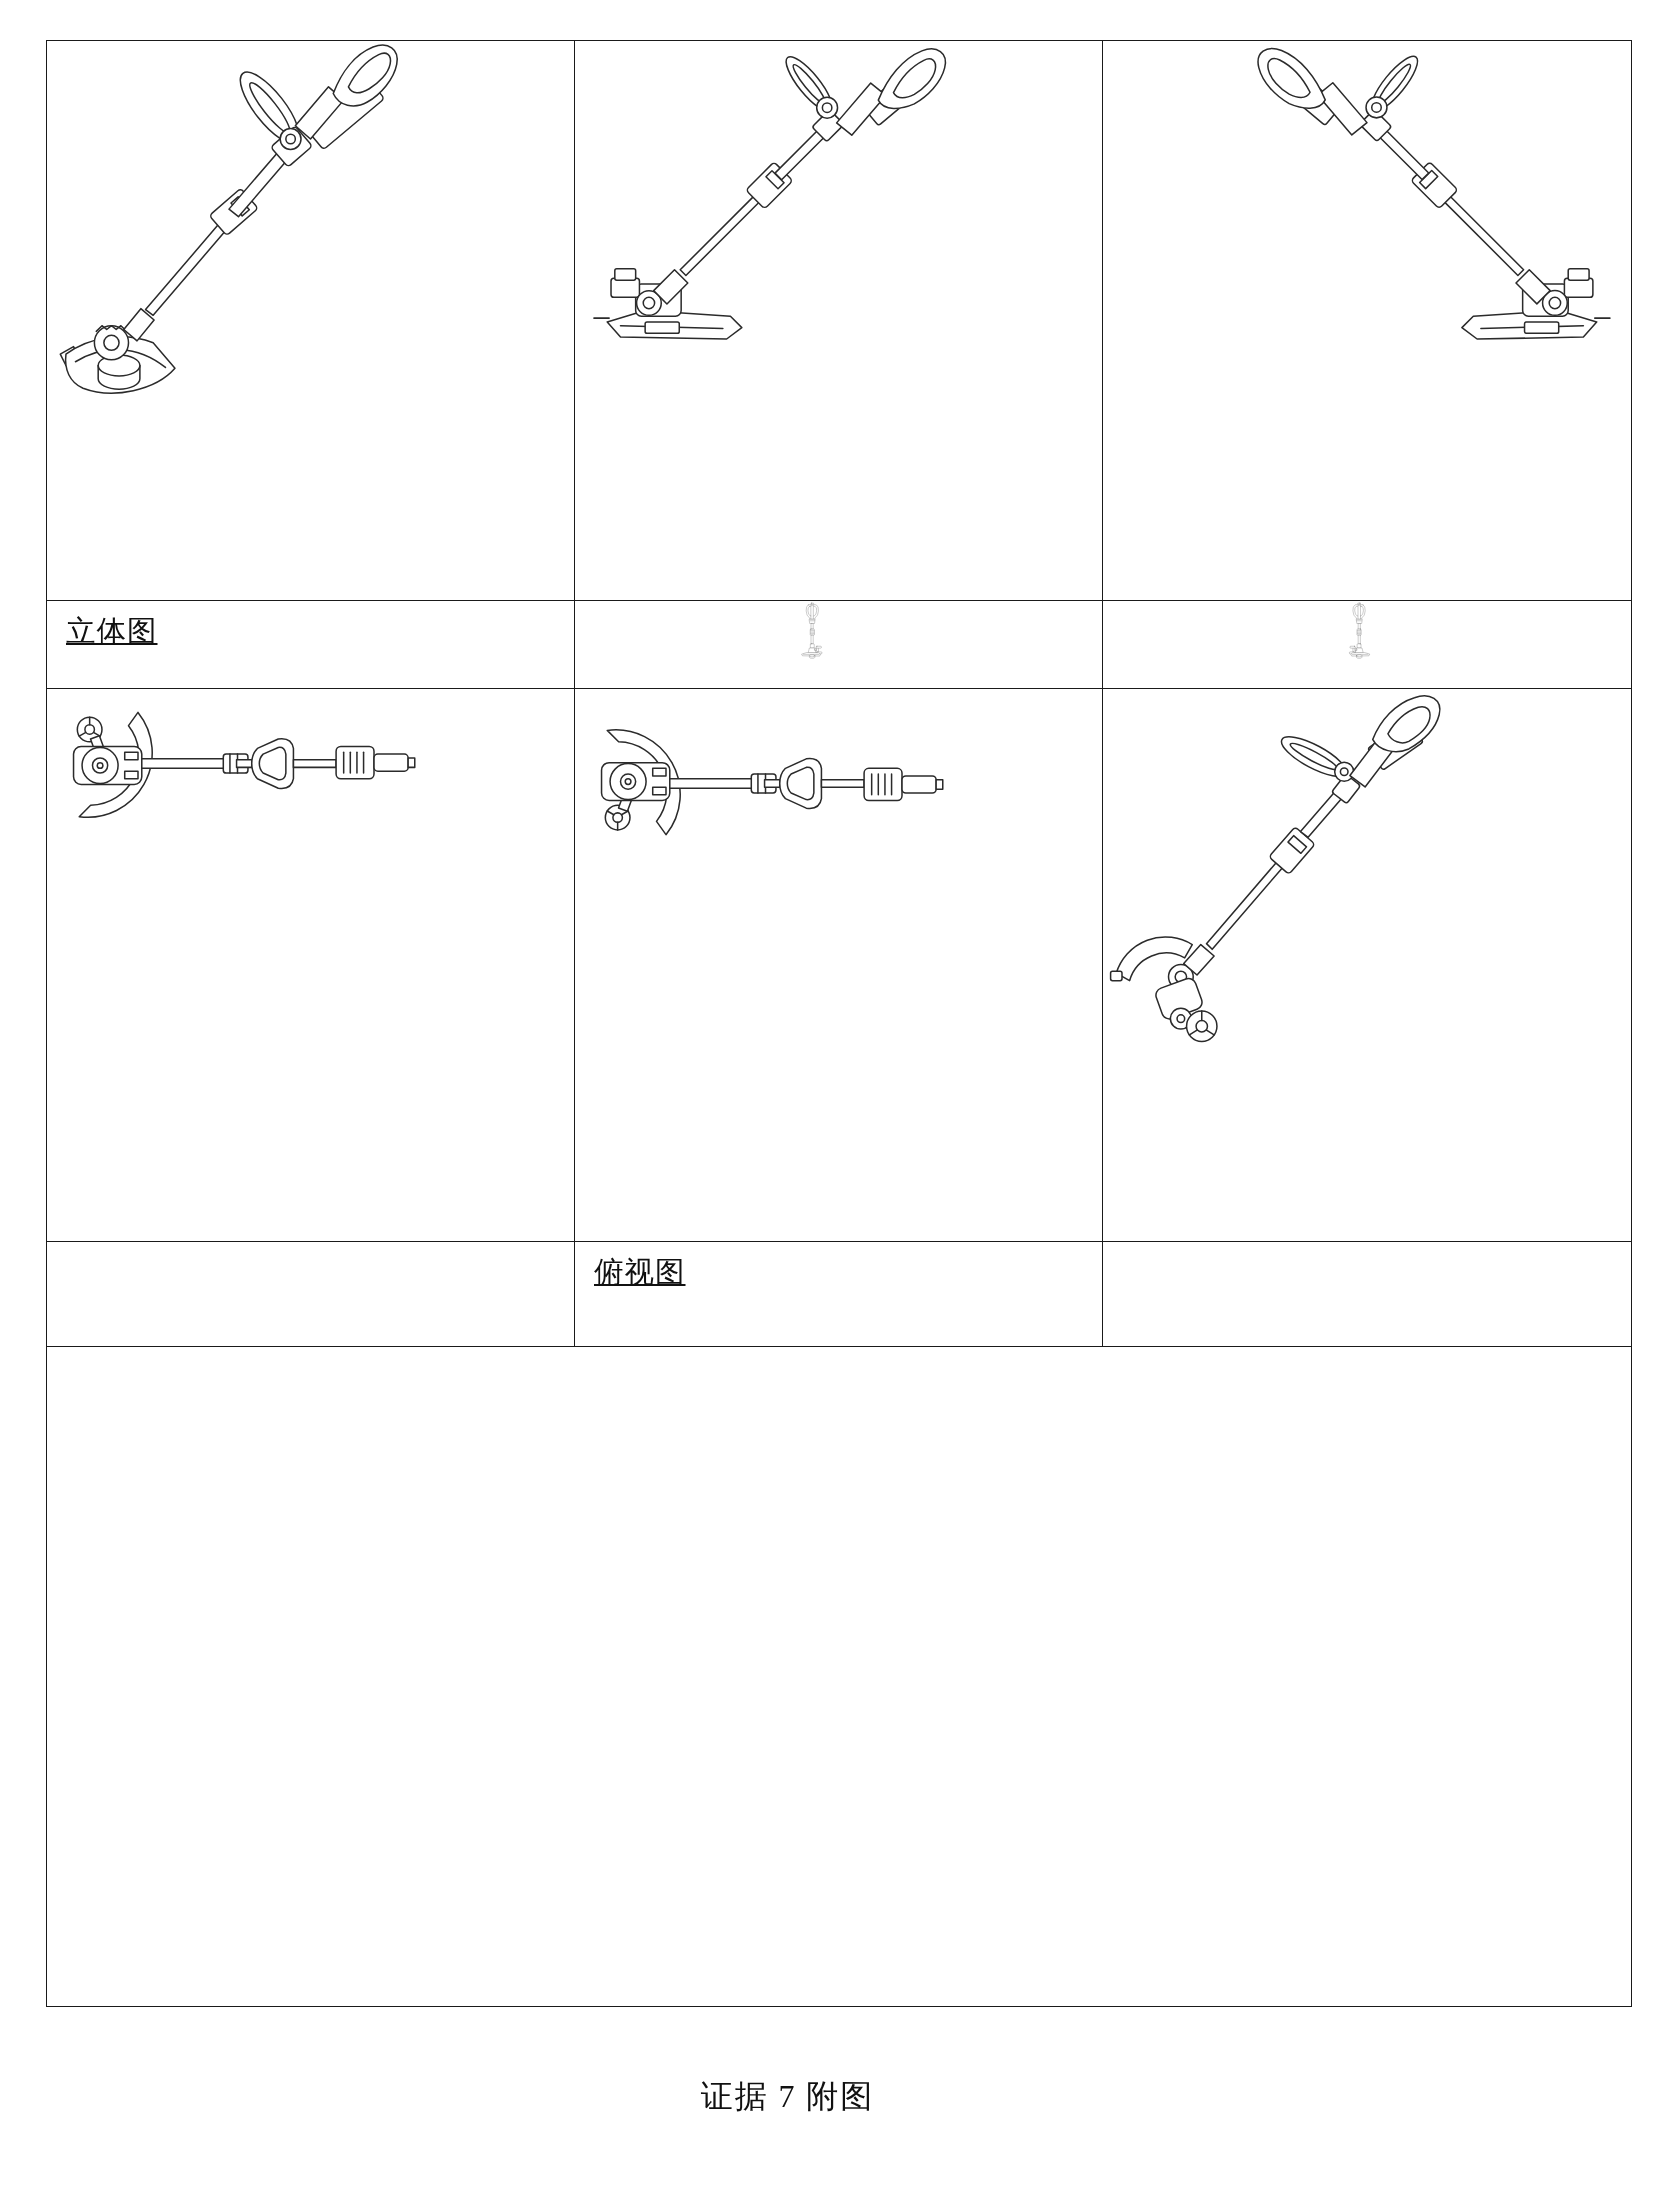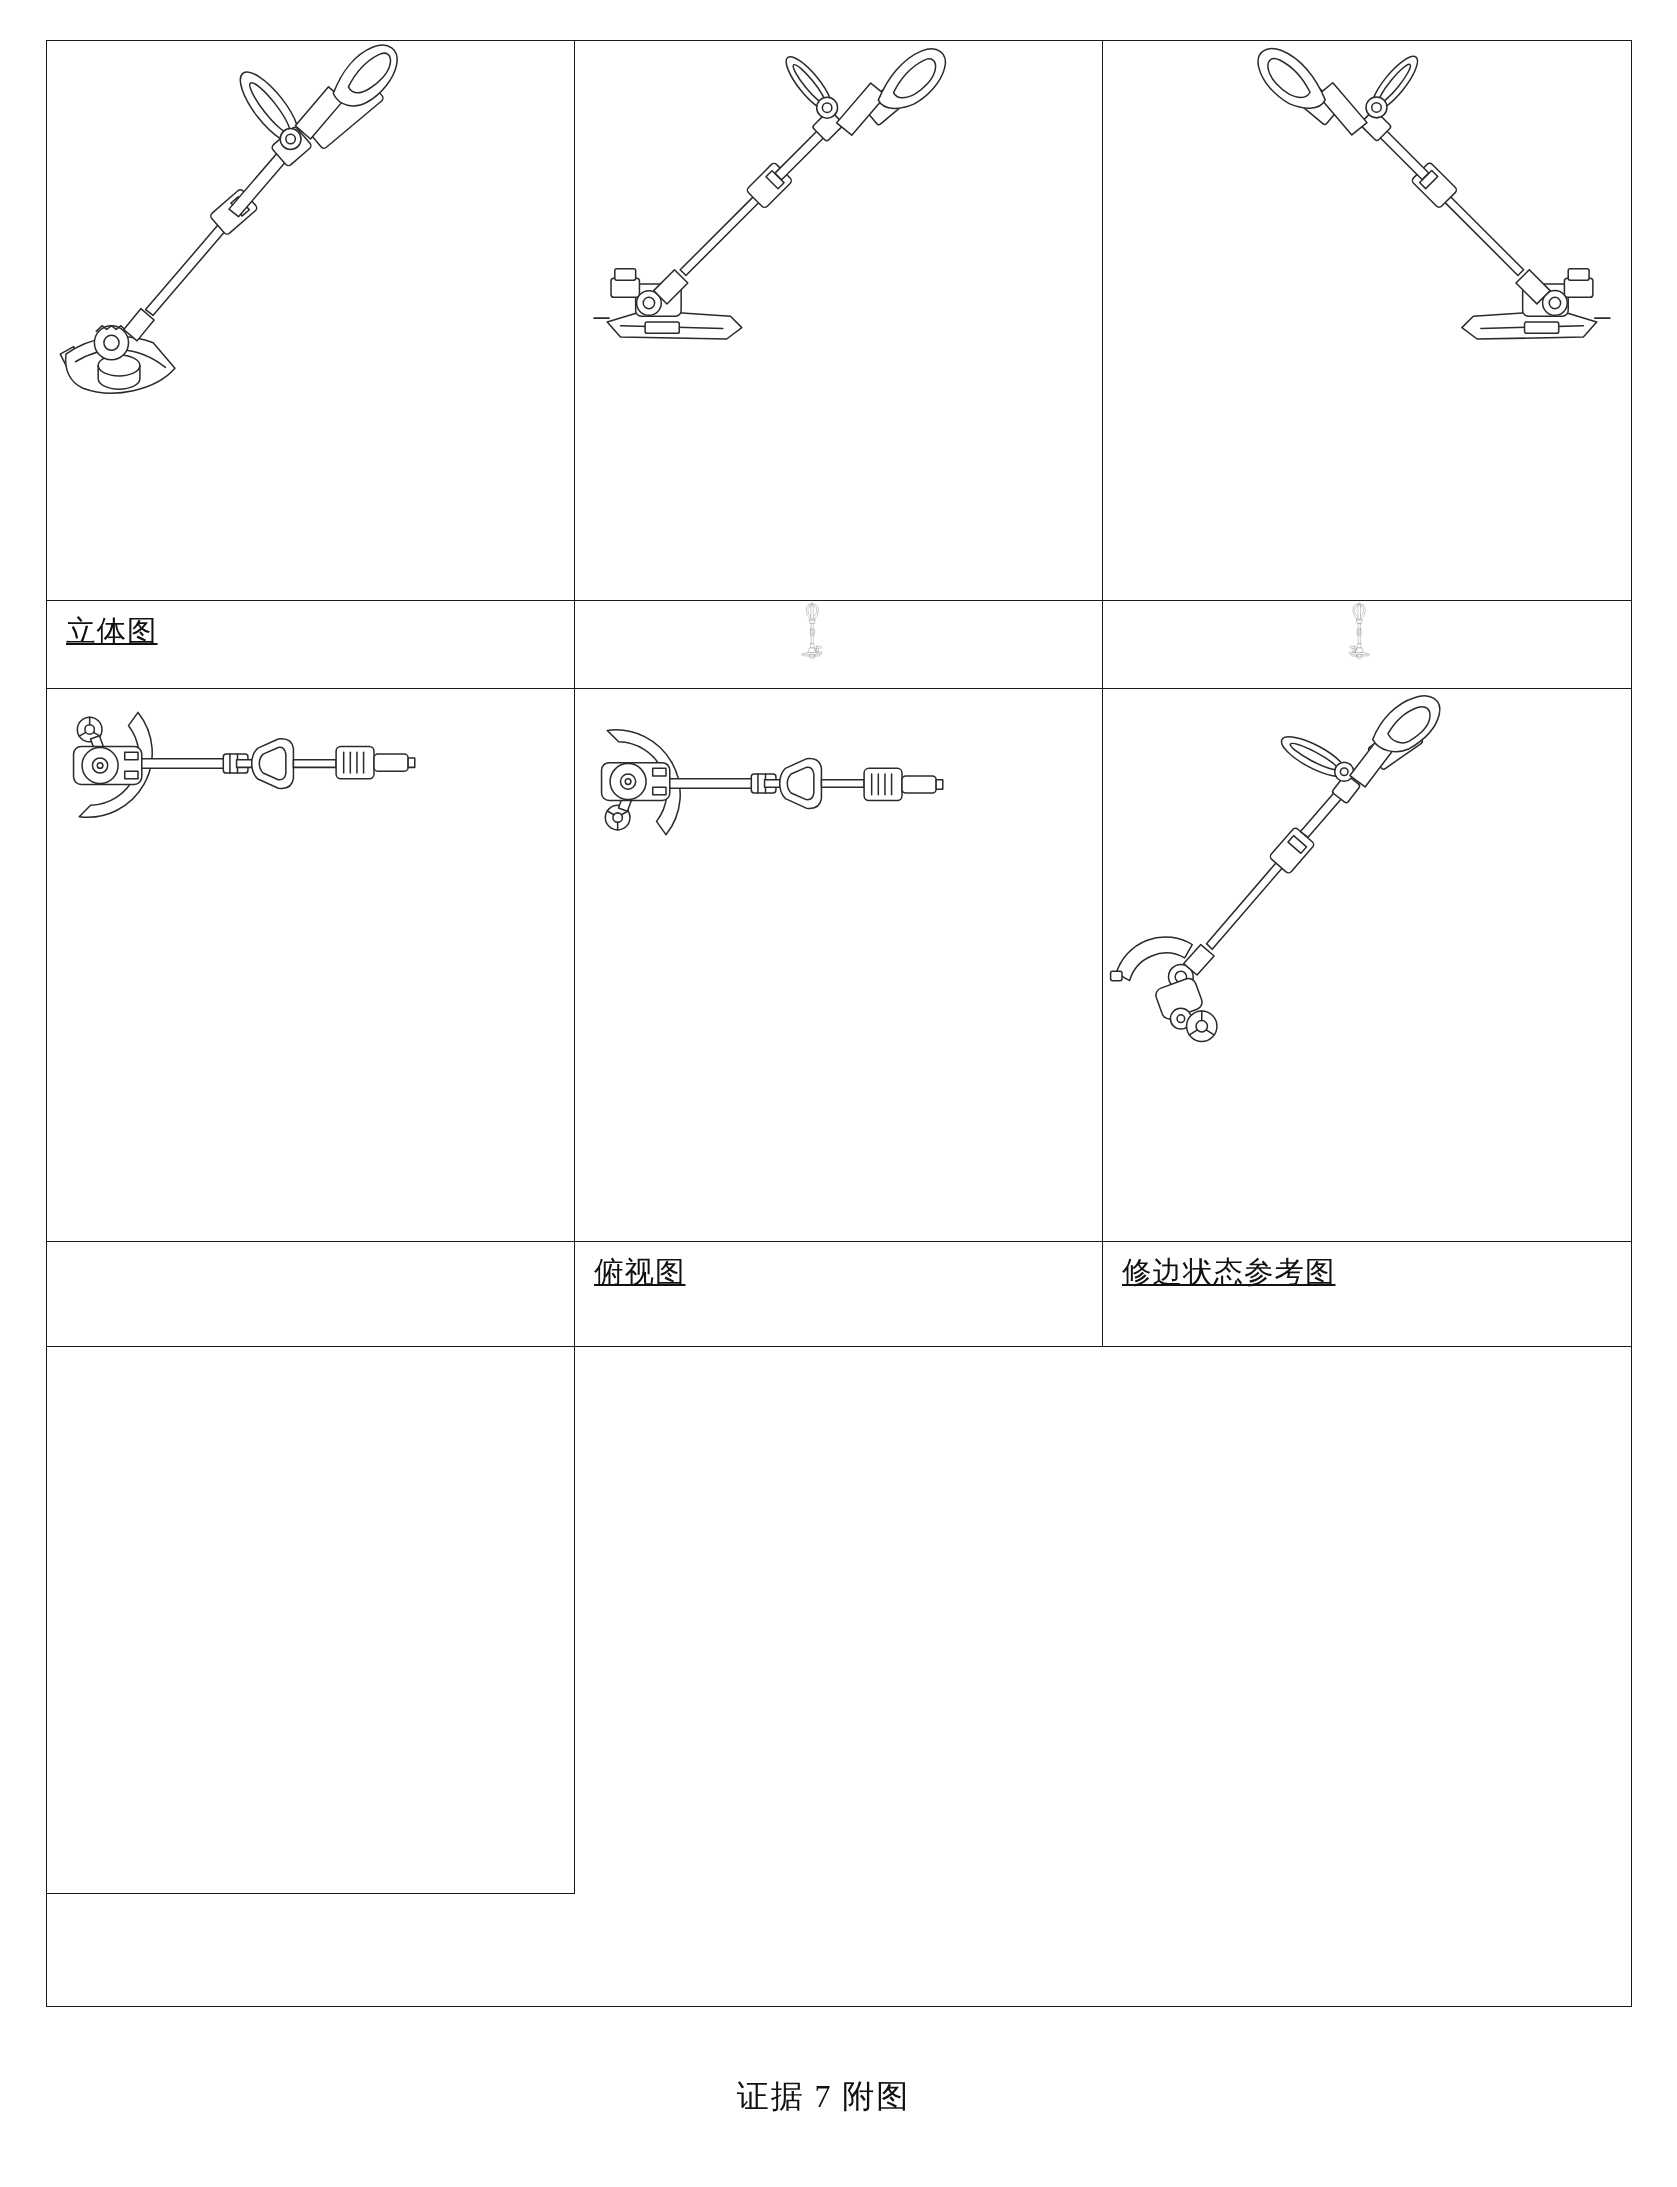--- a/index.html
+++ b/index.html
@@ -10,21 +10,21 @@
     display:grid;
     grid-template-columns:1fr 1fr 1fr;
     grid-template-rows:560px 88px 553px 105px 547px 103px;
     background:#fff;
   }
   .cell{box-sizing:border-box;border-right:1.9px solid #1a1a1a;border-bottom:1.9px solid #1a1a1a;overflow:hidden;position:relative;text-decoration:underline;}
   .cell:nth-child(3n){border-right:none;}
   .cell:nth-child(n+16){border-bottom:none;}
   .img-cell svg.fig{display:block;width:100%;height:100%;}
   .label-cell{font-size:29.5px;line-height:1.2;padding:13.3px 0 0 19px;letter-spacing:1px;}
-  .caption{position:absolute;left:0;top:2075px;width:1575px;text-align:center;font-size:32px;letter-spacing:1.9px;margin-left:36px;}
+  .caption{position:absolute;left:0;top:2075px;width:1575px;text-align:center;font-size:32px;letter-spacing:1.9px;}
   .draw{stroke:#2b2b2b;fill:none;stroke-width:1.6;stroke-linejoin:round;stroke-linecap:round;}
   .draw .solid{fill:#ffffff;}
   .defs-holder{position:absolute;width:0;height:0;overflow:hidden;}
 </style>
 </head>
 <body>
 
 <svg class="defs-holder" aria-hidden="true">
   <defs>
 
@@ -234,19 +234,18 @@
       </svg>
   </div>
   <div class="cell img-cell">
     <svg class="fig" viewBox="0 0 556 575">
         <use href="#g-edge"></use>
       </svg>
   </div>
   <div class="cell img-cell"></div>
 
   <div class="cell label-cell"><span>俯视图</span></div>
-  <div class="cell label-cell"><span>修边状态参考图</span></div>
   <div class="cell label-cell"><span></span></div>
 
 </div>
 
 <div class="caption">证据 7 附图</div>
 
 
 </body></html>

